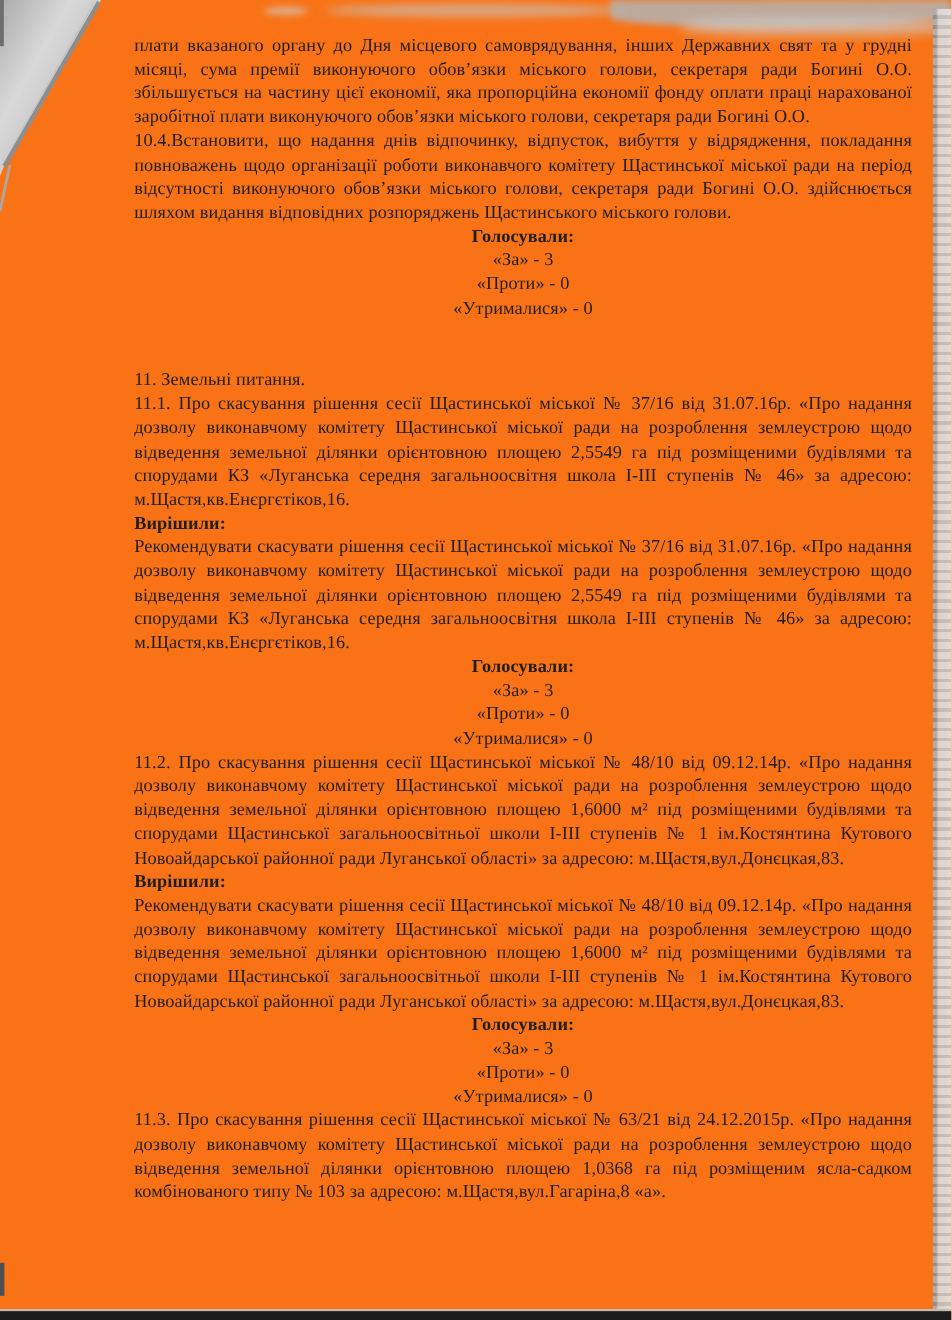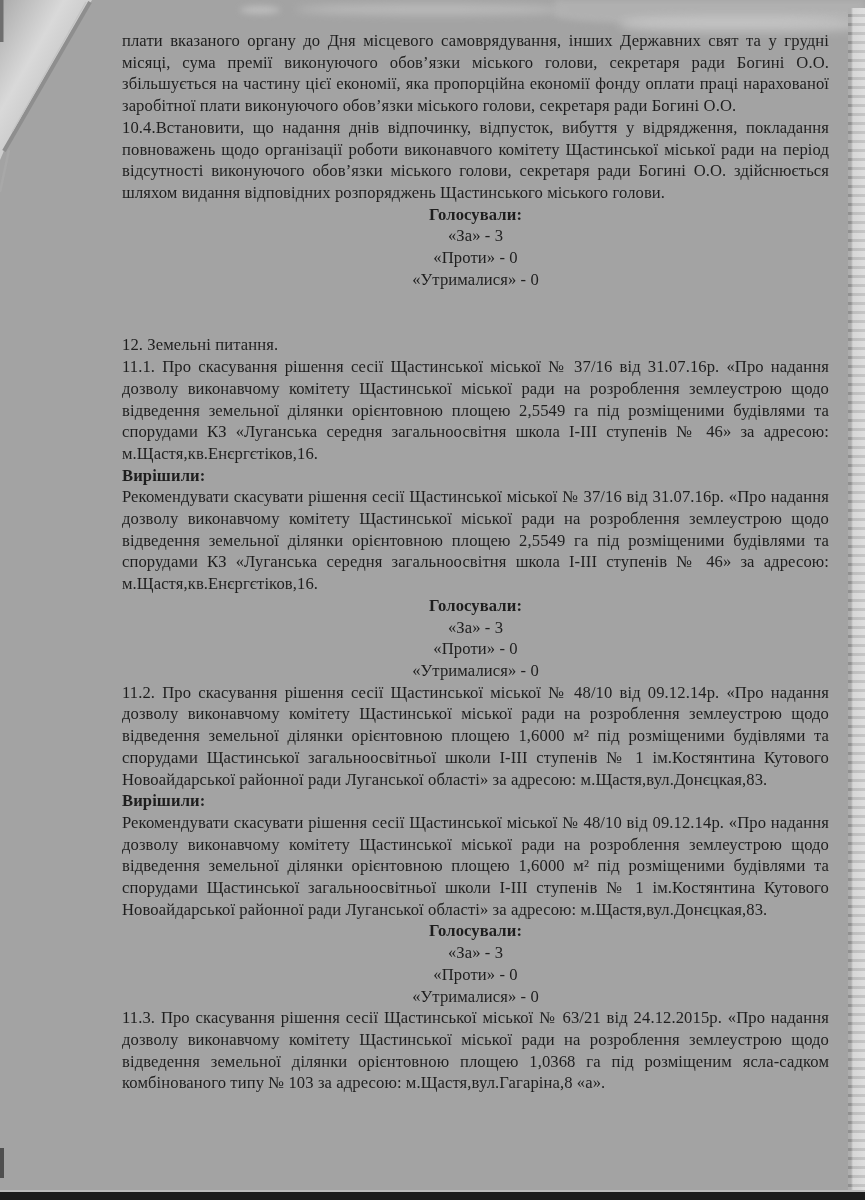--- a/index.html
+++ b/index.html
@@ -8,21 +8,21 @@
     width: 865px;
     height: 1200px;
     background: #ffffff;
     overflow: hidden;
     font-family: "Liberation Serif", serif;
   }
   .page {
     position: relative;
     width: 865px;
     height: 1200px;
-    background: #a3a3a3;
+    background: #f97316;
   }
 
   
   .content {
     position: absolute;
     left: 122px;
     top: 30px;
     width: 707px;
     color: #1e1e1e;
     font-size: 16.6px;
@@ -120,21 +120,21 @@
 
     <p>10.4.Встановити, що надання днів відпочинку, відпусток, вибуття у відрядження, покладання повноважень щодо організації роботи виконавчого комітету Щастинської міської ради на період відсутності виконуючого обов’язки міського голови, секретаря ради Богині О.О. здійснюється шляхом видання відповідних розпоряджень Щастинського міського голови.</p>
 
     <div class="vote-block">
       <p class="bold">Голосували:</p>
       <p>«За» - 3</p>
       <p>«Проти» - 0</p>
       <p>«Утрималися» - 0</p>
     </div>
 
-    <p class="section-gap">12. Земельні питання.</p>
+    <p class="section-gap">11. Земельні питання.</p>
 
     <p>11.1. Про скасування рішення сесії Щастинської міської № 37/16 від 31.07.16р. «Про надання дозволу виконавчому комітету Щастинської міської ради на розроблення землеустрою щодо відведення земельної ділянки орієнтовною площею 2,5549 га під розміщеними будівлями та спорудами КЗ «Луганська середня загальноосвітня школа I-III ступенів № 46» за адресою: м.Щастя,кв.Енєргєтіков,16.</p>
 
     <p class="bold">Вирішили:</p>
     <p>Рекомендувати скасувати рішення сесії Щастинської міської № 37/16 від 31.07.16р. «Про надання дозволу виконавчому комітету Щастинської міської ради на розроблення землеустрою щодо відведення земельної ділянки орієнтовною площею 2,5549 га під розміщеними будівлями та спорудами КЗ «Луганська середня загальноосвітня школа I-III ступенів № 46» за адресою: м.Щастя,кв.Енєргєтіков,16.</p>
 
     <div class="vote-block">
       <p class="bold">Голосували:</p>
       <p>«За» - 3</p>
       <p>«Проти» - 0</p>

